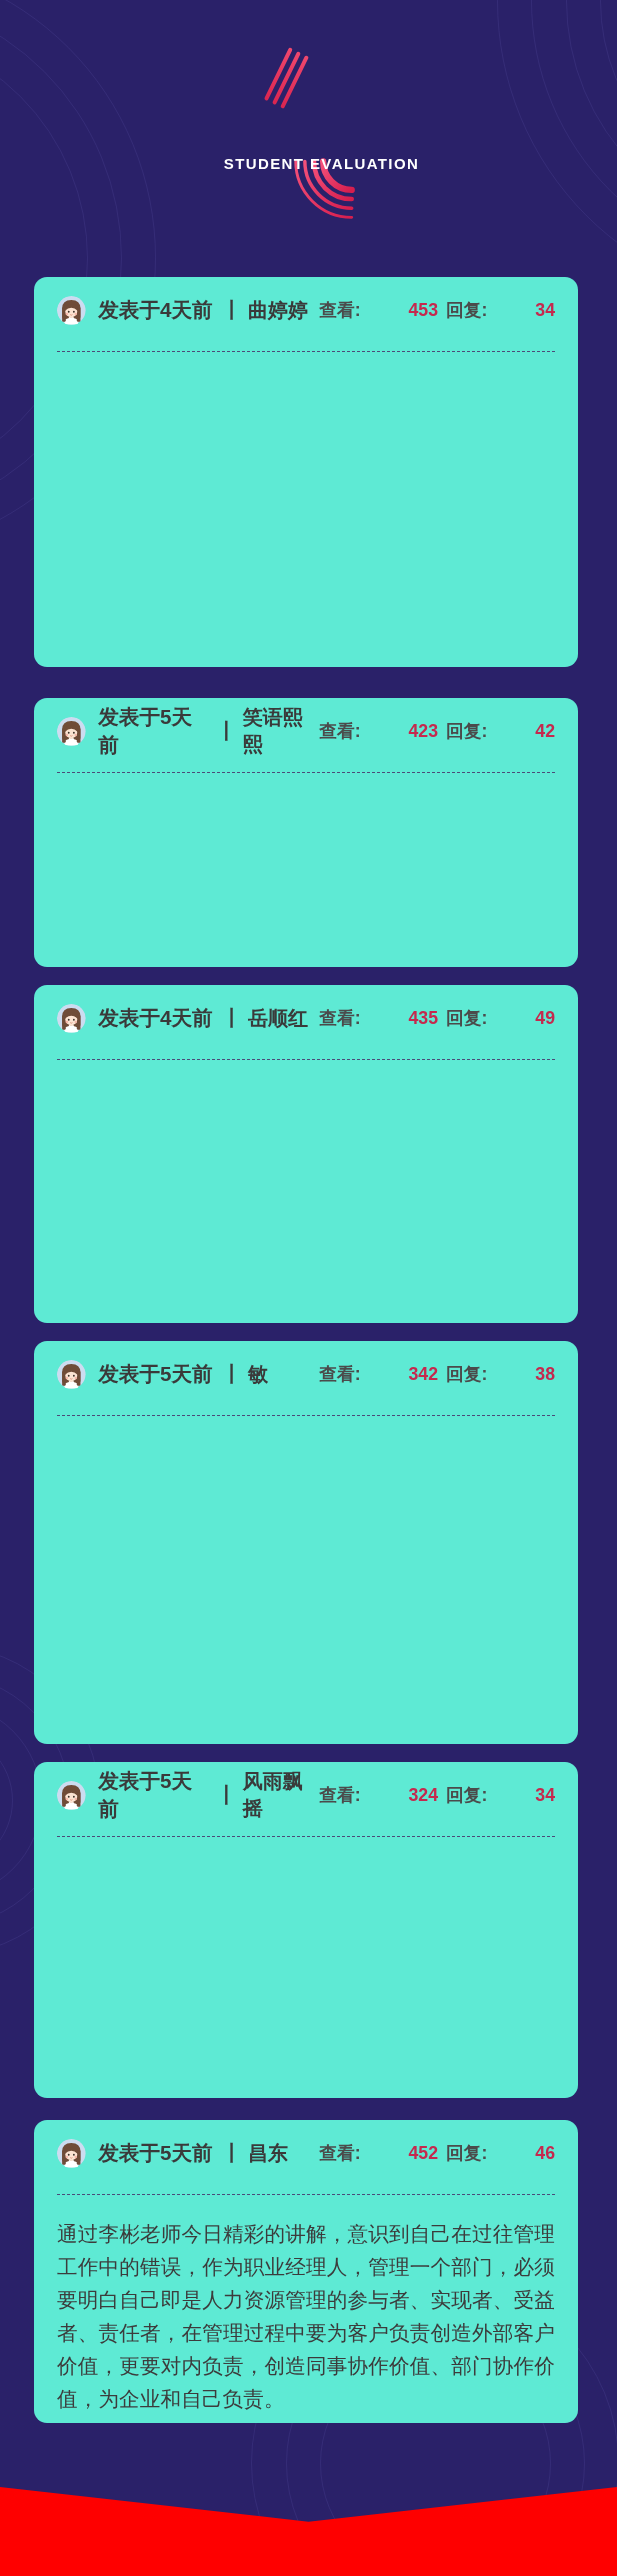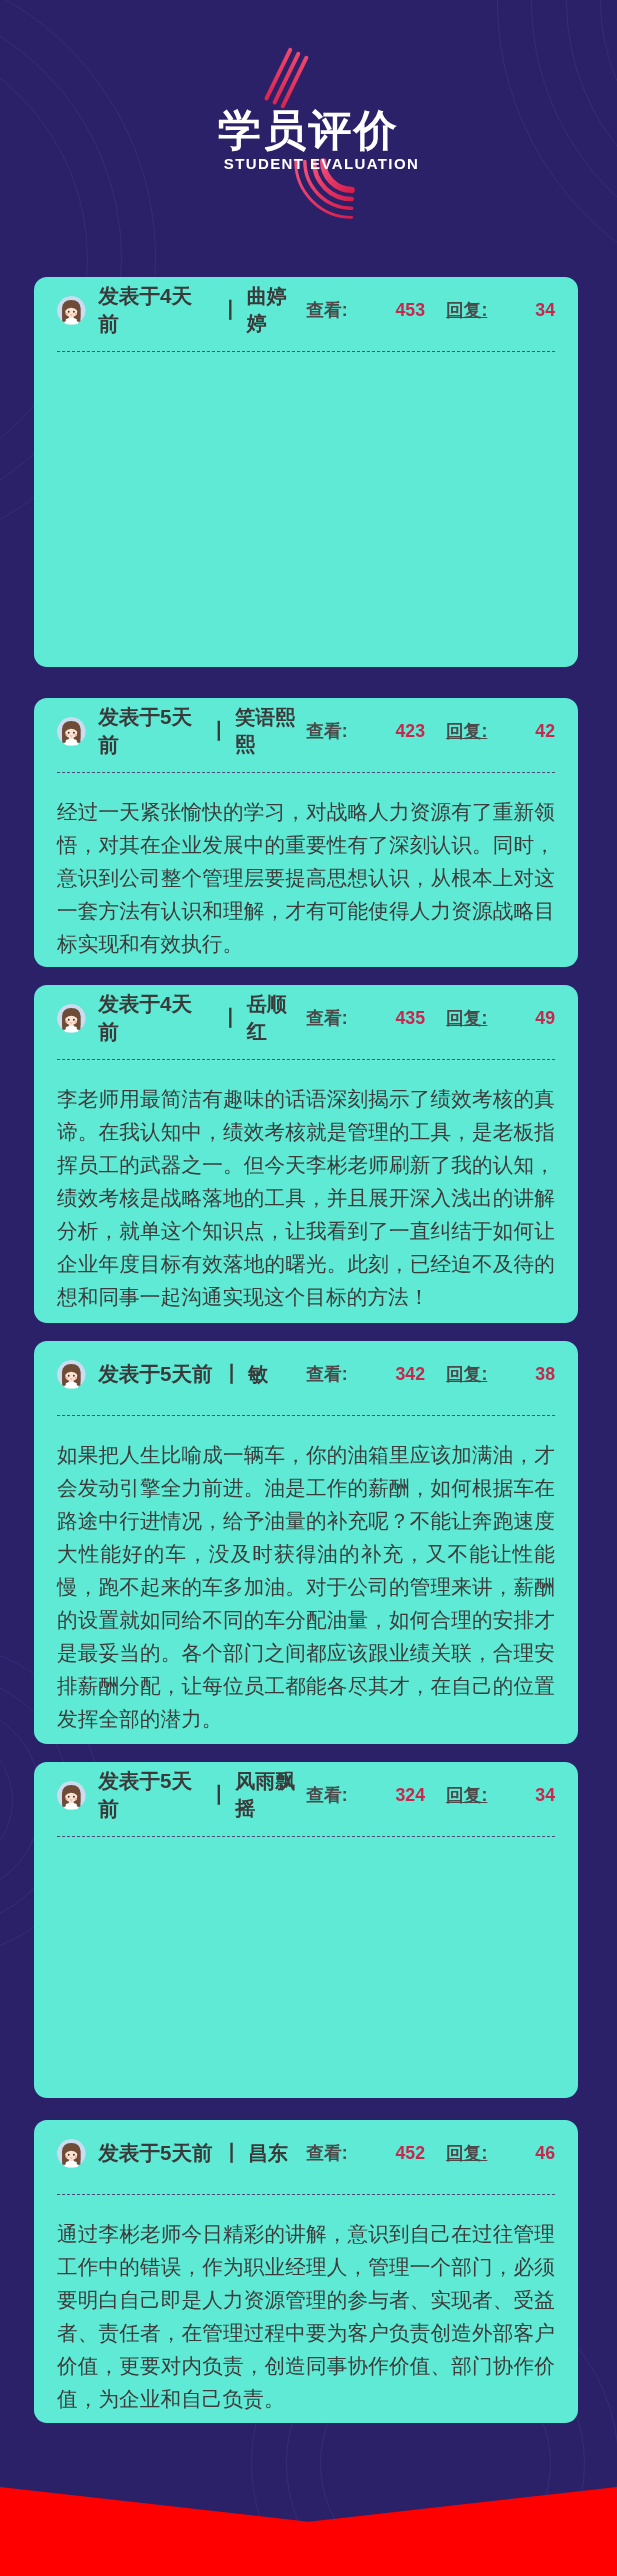--- a/index.html
+++ b/index.html
@@ -42,21 +42,21 @@
   .c4{top:1341px;height:403px;}
   .c5{top:1762px;height:336px;}
   .c6{top:2120px;height:303px;}
   .card-head{display:flex;align-items:center;height:28.6px;}
   .avatar{width:28.6px;height:28.6px;flex:0 0 28.6px;border-radius:50%;overflow:hidden;}
   .posted{margin-left:12.6px;font-size:20.6px;font-weight:600;color:#3a3a3a;}
   .sep{margin:0 5.7px 0 9.1px;font-size:20.6px;font-weight:600;color:#3a3a3a;}
   .author{font-size:20px;font-weight:600;color:#3a3a3a;}
   .stats{margin-left:auto;font-size:17.7px;font-weight:600;white-space:nowrap;}
   .stat-label{color:#4b4b4b;}
-  .stat-label.second{margin-left:21px;text-decoration:underline;}
+  .stat-label.second{margin-left:8px;}
   .stat-num{color:#c5294e;margin-left:48px;}
   .divider{margin-top:26px;border-top:1.7px dashed #4b4b78;height:0;}
   .review-body{
     margin:22px 0 0 0;
     font-size:20.6px;line-height:33px;color:#3c3c3c;
     text-align:justify;letter-spacing:0.1px;
   }
   
   .bottom-band{
     position:absolute;left:0;bottom:0;width:100%;height:89px;
@@ -84,21 +84,20 @@
     <div class="ring" style="left:-211px;top:1645px;width:309px;height:309px;"></div>
     <div class="ring" style="left:320px;top:2348px;width:229px;height:229px;"></div>
     <div class="ring" style="left:286px;top:2314px;width:297px;height:297px;"></div>
     <div class="ring" style="left:251px;top:2279px;width:366px;height:366px;"></div>
   </div>
 
   <header class="hero">
     <div class="slashes">
       <span class="slash"></span><span class="slash"></span><span class="slash" style="margin-right:0;"></span>
     </div>
-    <h1 class="hero-title">学员评价</h1>
     <div class="hero-sub">STUDENT EVALUATION</div>
     <svg class="arcs" width="120" height="55" viewBox="0 0 210 96">
       <defs>
         <linearGradient id="pinkGrad" x1="0" y1="0" x2="1" y2="1">
           <stop offset="0" stop-color="#f4517a"></stop>
             <stop offset="1" stop-color="#d61e4e"></stop>
         </linearGradient>
       </defs>
       <path d="M135 -10 A50 50 0 0 0 185 40" fill="none" stroke="url(#pinkGrad)" stroke-width="11" stroke-linecap="round"></path>
       <path d="M119 -10 A66 66 0 0 0 185 56" fill="none" stroke="url(#pinkGrad)" stroke-width="8" stroke-linecap="round"></path>
@@ -146,49 +145,46 @@
       <div class="card-head">
         <span class="avatar"><svg width="28.6" height="28.6" viewBox="0 0 50 50">
               <use href="#girl-avatar"></use>
             </svg></span>
         <span class="posted">发表于5天前</span>
         <span class="sep">丨</span>
         <span class="author">笑语熙熙</span>
         <span class="stats"><span class="stat-label">查看:</span><span class="stat-num">423</span><span class="stat-label second">回复:</span><span class="stat-num">42</span></span>
       </div>
       <div class="divider"></div>
-      <p class="review-body">经过一天紧张愉快的学习，对战略人力资源有了重新领悟，对其在企业发展中的重要性有了深刻认识。同时，意识到公司整个管理层要提高思想认识，从根本上对这一套方法有认识和理解，才有可能使得人力资源战略目标实现和有效执行。</p>
     </article>
 
     <article class="card c3">
       <div class="card-head">
         <span class="avatar"><svg width="28.6" height="28.6" viewBox="0 0 50 50">
               <use href="#girl-avatar"></use>
             </svg></span>
         <span class="posted">发表于4天前</span>
         <span class="sep">丨</span>
         <span class="author">岳顺红</span>
         <span class="stats"><span class="stat-label">查看:</span><span class="stat-num">435</span><span class="stat-label second">回复:</span><span class="stat-num">49</span></span>
       </div>
       <div class="divider"></div>
-      <p class="review-body">李老师用最简洁有趣味的话语深刻揭示了绩效考核的真谛。在我认知中，绩效考核就是管理的工具，是老板指挥员工的武器之一。但今天李彬老师刷新了我的认知，绩效考核是战略落地的工具，并且展开深入浅出的讲解分析，就单这个知识点，让我看到了一直纠结于如何让企业年度目标有效落地的曙光。此刻，已经迫不及待的想和同事一起沟通实现这个目标的方法！</p>
     </article>
 
     <article class="card c4">
       <div class="card-head">
         <span class="avatar"><svg width="28.6" height="28.6" viewBox="0 0 50 50">
               <use href="#girl-avatar"></use>
             </svg></span>
         <span class="posted">发表于5天前</span>
         <span class="sep">丨</span>
         <span class="author">敏</span>
         <span class="stats"><span class="stat-label">查看:</span><span class="stat-num">342</span><span class="stat-label second">回复:</span><span class="stat-num">38</span></span>
       </div>
       <div class="divider"></div>
-      <p class="review-body">如果把人生比喻成一辆车，你的油箱里应该加满油，才会发动引擎全力前进。油是工作的薪酬，如何根据车在路途中行进情况，给予油量的补充呢？不能让奔跑速度大性能好的车，没及时获得油的补充，又不能让性能慢，跑不起来的车多加油。对于公司的管理来讲，薪酬的设置就如同给不同的车分配油量，如何合理的安排才是最妥当的。各个部门之间都应该跟业绩关联，合理安排薪酬分配，让每位员工都能各尽其才，在自己的位置发挥全部的潜力。</p>
     </article>
 
     <article class="card c5">
       <div class="card-head">
         <span class="avatar"><svg width="28.6" height="28.6" viewBox="0 0 50 50">
               <use href="#girl-avatar"></use>
             </svg></span>
         <span class="posted">发表于5天前</span>
         <span class="sep">丨</span>
         <span class="author">风雨飘摇</span>

